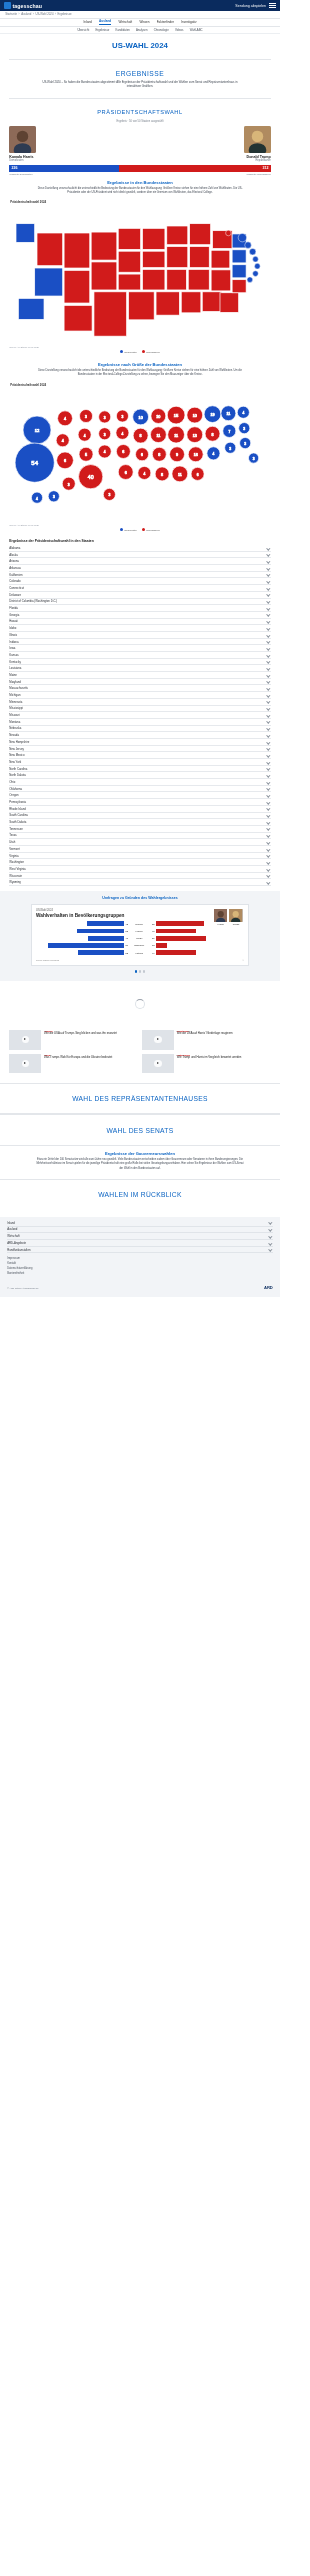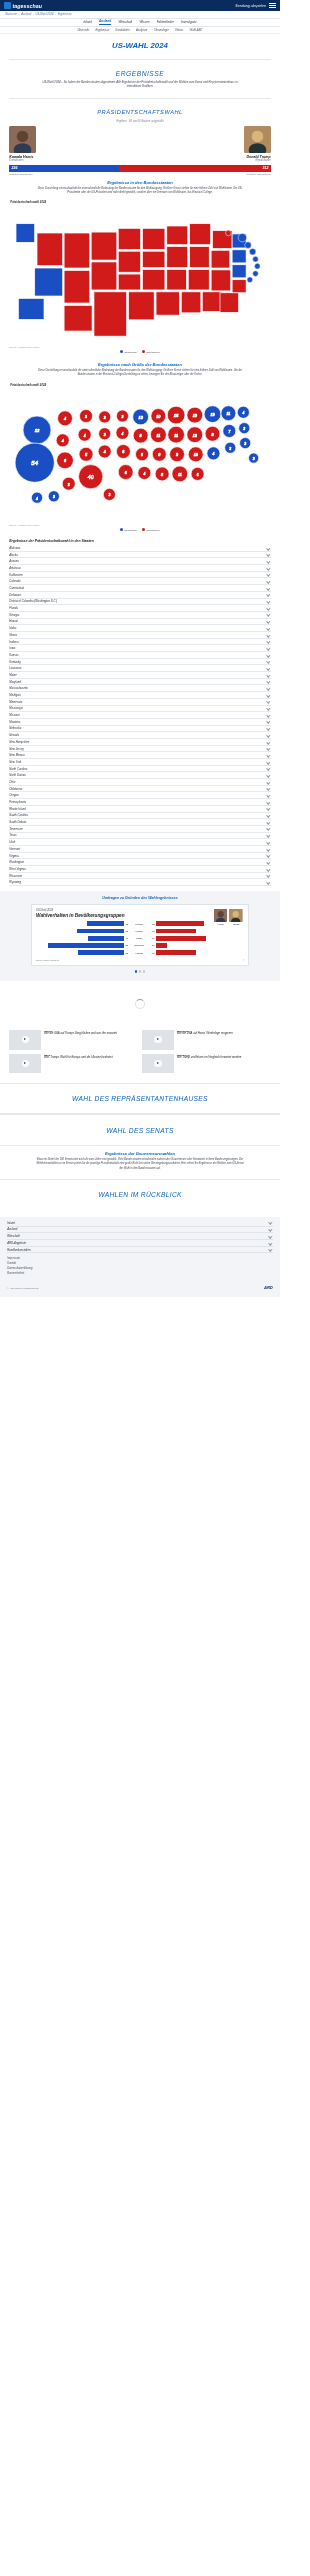--- a/index.html
+++ b/index.html
@@ -4,21 +4,21 @@
 <style>
   * { box-sizing: border-box; margin: 0; padding: 0; }
   html, body { width: 310px; }
   body {
     font-family: "Liberation Sans", sans-serif;
     background: #ffffff;
     color: #1a1a1a;
     font-size: 5.2px;
     width: 310px;
   }
-  .page { width: 280px; position: relative; font-style: italic; }
+  .page { width: 280px; position: relative; }
 
   
   .topbar {
     background: #0a2b5e;
     height: 11.4px;
     display: flex;
     align-items: center;
     padding: 0 4.1px;
     color: #fff;
   }

